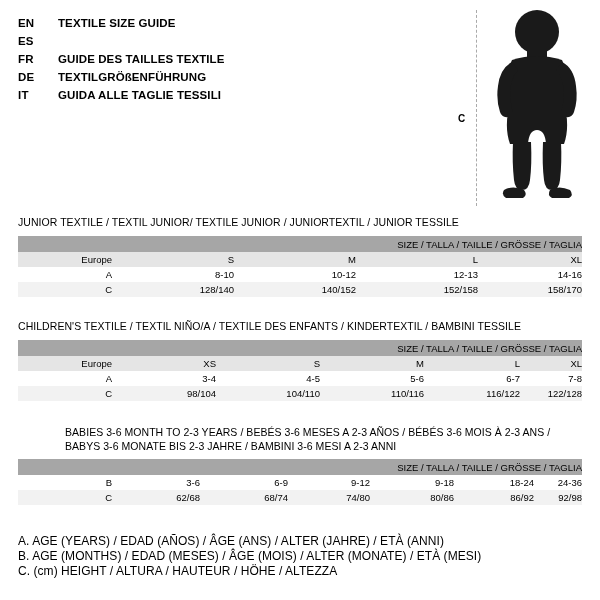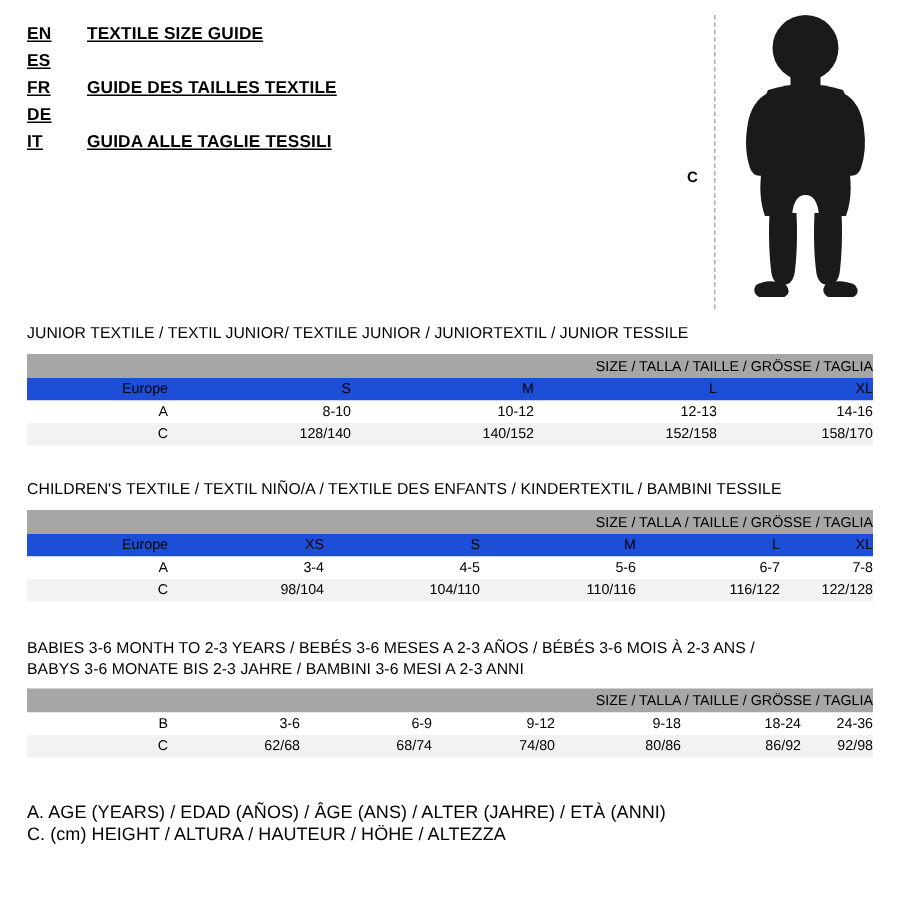--- a/index.html
+++ b/index.html
@@ -26,21 +26,20 @@
     position: absolute;
     left: 18px;
     top: 14px;
     width: 420px;
   }
   .lang-row {
     display: flex;
     align-items: center;
     height: 18px;
     line-height: 18px;
-    text-decoration: underline;
   }
   .lang-code {
     width: 40px;
     font-size: 11.5px;
     font-weight: bold;
     letter-spacing: 0.2px;
   }
   .lang-text {
     font-size: 11.5px;
     font-weight: bold;
@@ -81,20 +80,21 @@
   .section-title {
     position: absolute;
     left: 18px;
     font-size: 10.5px;
     font-weight: normal;
     letter-spacing: 0.05px;
     white-space: nowrap;
   }
   .section-title.two-line {
     line-height: 14px;
+    margin-left: 47px;
   }
 
   
   table.size-table {
     position: absolute;
     left: 18px;
     border-collapse: collapse;
     width: 564px;
     font-size: 9.5px;
   }
@@ -106,21 +106,21 @@
     text-align: right;
   }
   tr.head-row td {
     background: #a6a6a6;
     font-size: 9.5px;
     color: #000;
     padding-left: 4px;
     height: 16px;
   }
   tr.sub-row td {
-    background: #1d4ed8;
+    background: #e5e5e5;
     padding-left: 4px;
     height: 15px;
   }
   tr.data-row td {
     background: #ffffff;
     padding-left: 4px;
     height: 15px;
   }
   tr.data-row.alt td {
     background: #f2f2f2;
@@ -151,20 +151,21 @@
     </div>
     <div class="lang-row">
       <span class="lang-code">ES</span>
     </div>
     <div class="lang-row">
       <span class="lang-code">FR</span>
       <span class="lang-text">GUIDE DES TAILLES TEXTILE</span>
     </div>
     <div class="lang-row">
       <span class="lang-code">DE</span>
+      <span class="lang-text">TEXTILGRÖßENFÜHRUNG</span>
     </div>
     <div class="lang-row">
       <span class="lang-code">IT</span>
       <span class="lang-text">GUIDA ALLE TAGLIE TESSILI</span>
     </div>
   </div>
 
   <div class="figure-area">
     <div class="dashed-line"></div>
     <div class="c-label">C</div>
@@ -281,16 +282,17 @@
       <td>74/80</td>
       <td>80/86</td>
       <td>86/92</td>
       <td>92/98</td>
     </tr>
   </tbody>
     </table>
 
   <div class="legend">
     <div>A. AGE (YEARS) / EDAD (AÑOS) / ÂGE (ANS) / ALTER (JAHRE) / ETÀ (ANNI)</div>
+    <div>B. AGE (MONTHS) / EDAD (MESES) / ÂGE (MOIS) / ALTER (MONATE) / ETÀ (MESI)</div>
     <div>C. (cm) HEIGHT / ALTURA / HAUTEUR / HÖHE / ALTEZZA</div>
   </div>
 
 </div>
 
 </body></html>

